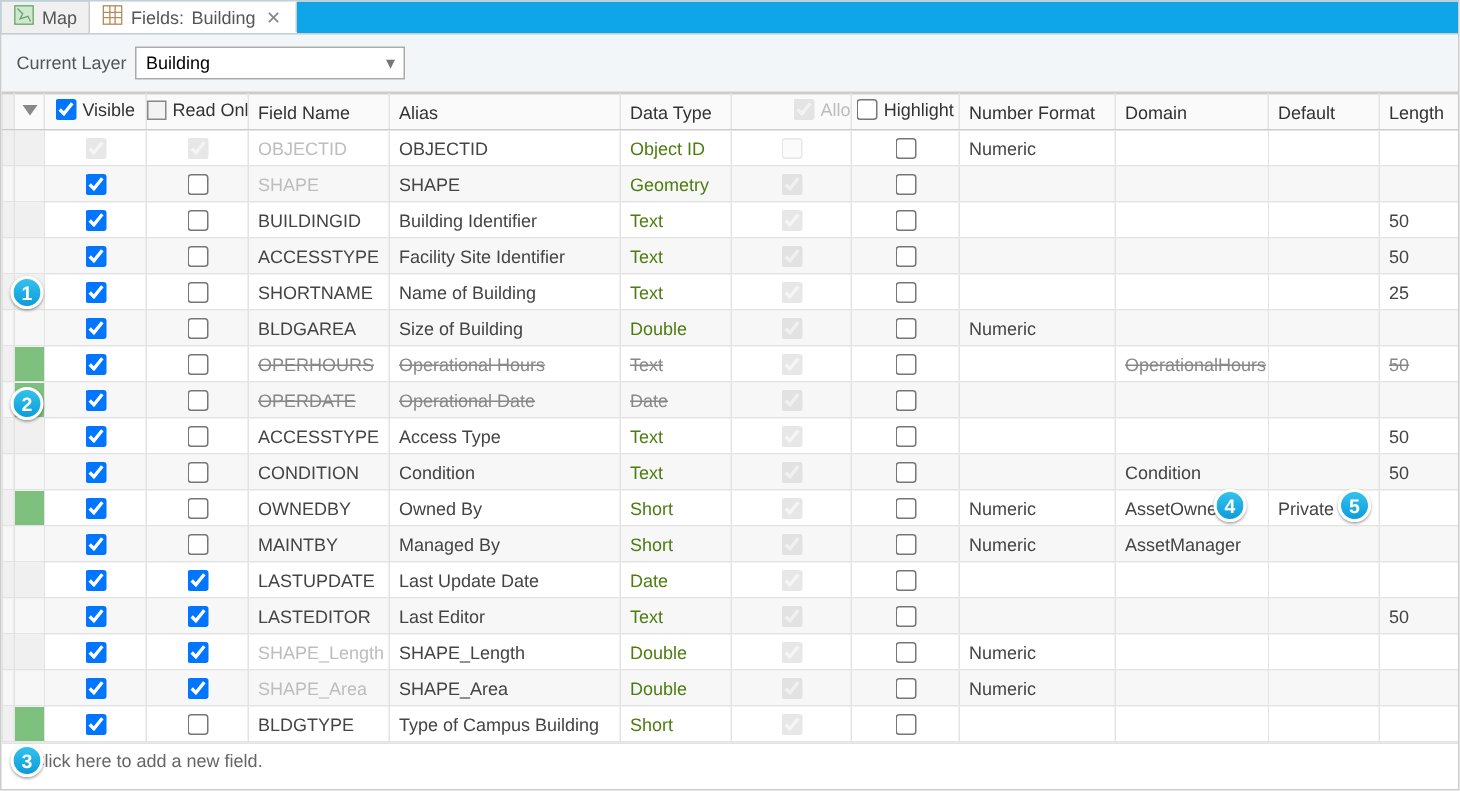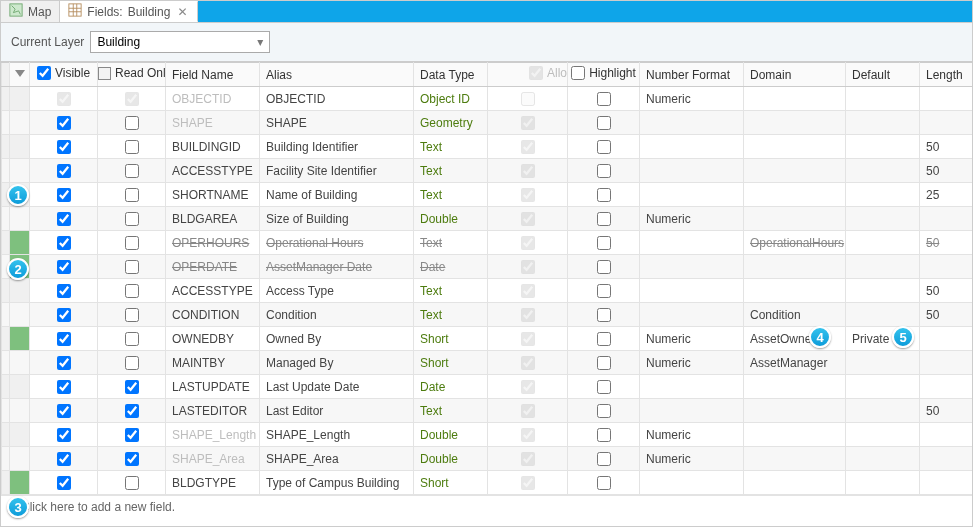--- a/index.html
+++ b/index.html
@@ -238,21 +238,21 @@
           <td class="domain-cell striketext">OperationalHours</td>
           <td></td>
           <td class="num striketext">50</td>
         </tr>
         <tr class="alt strike">
           <td class="gutter"></td>
           <td class="marker highlight"></td>
           <td class="cb"><input type="checkbox" checked="" style=""></td>
           <td class="cb"><input type="checkbox" style=""></td>
           <td class="striketext">OPERDATE</td>
-          <td class="striketext">AssetManager Date</td>
+          <td class="striketext">Operational Date</td>
           <td class="disabled-text striketext">Date</td>
           <td class="cb"><input type="checkbox" disabled="" class="cb-dis" checked="" style=""></td>
           <td class="cb"><input type="checkbox" style=""></td>
           <td></td>
           <td class="domain-cell striketext"></td>
           <td></td>
           <td class="num striketext"></td>
         </tr>
         <tr>
           <td class="gutter"></td>

